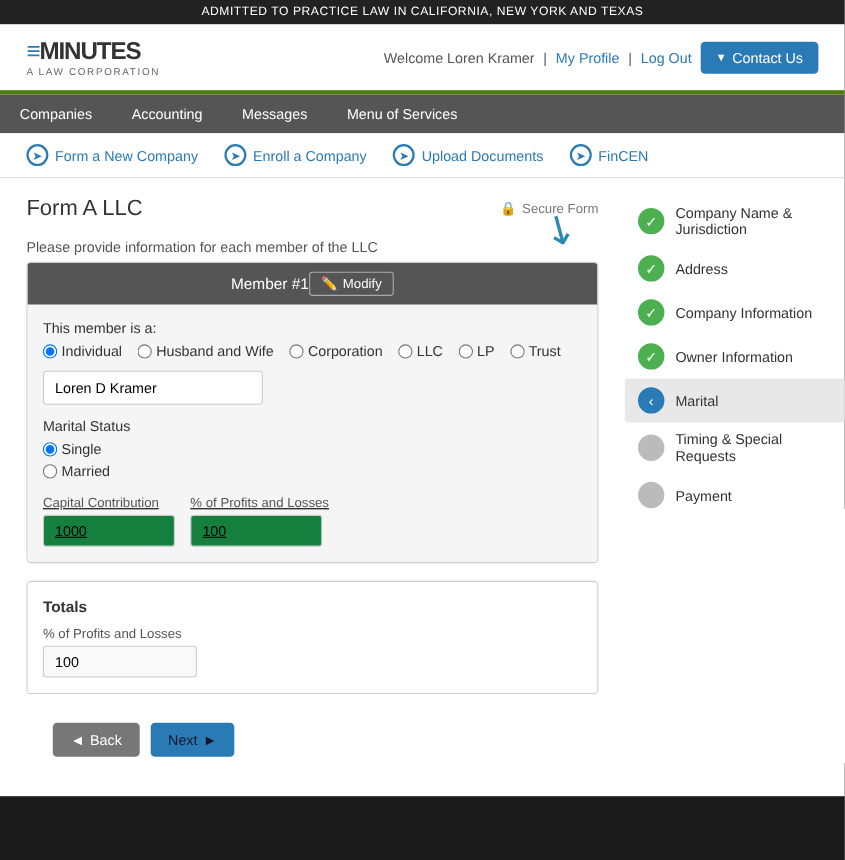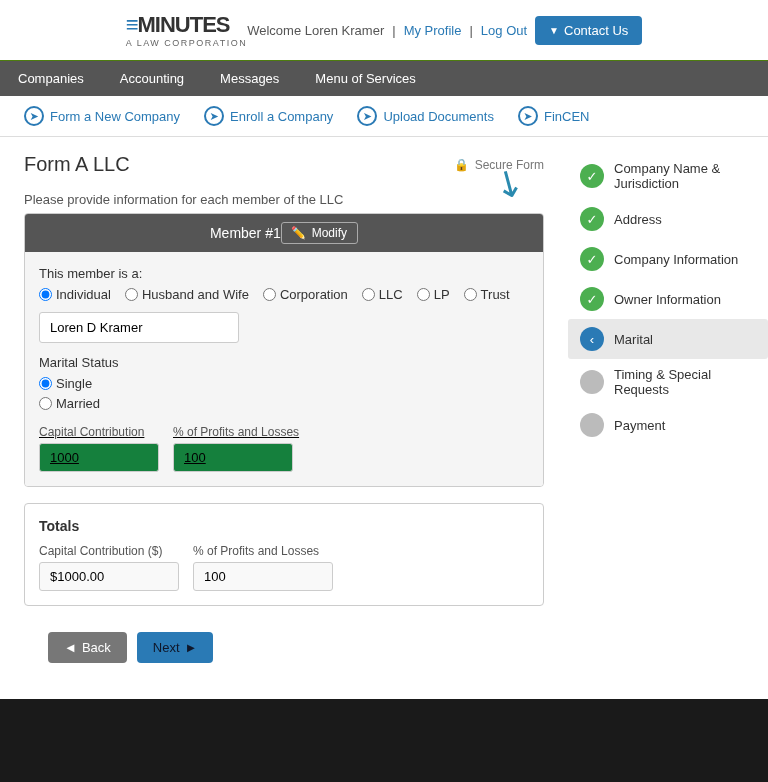--- a/index.html
+++ b/index.html
@@ -3,21 +3,21 @@
   <meta charset="utf-8">
   <style>
     * { box-sizing: border-box; margin: 0; padding: 0; }
     body { font-family: Arial, Helvetica, sans-serif; font-size: 14px; background: #1a1a1a; display: flex; justify-content: center; }
     .page-wrapper { width: 768px; background: #fff; }
 
     
     .top-bar { background: #222; color: #fff; text-align: center; font-size: 11px; padding: 5px; letter-spacing: 0.5px; }
 
     
-    .header { display: flex; align-items: center; justify-content: center; padding: 12px 24px; border-bottom: 1px solid #4d7c0f; }
+    .header { display: flex; align-items: center; justify-content: space-between; padding: 12px 24px; border-bottom: 4px solid #4d7c0f; }
     .logo-area { display: flex; flex-direction: column; }
     .logo-main { font-size: 22px; font-weight: bold; color: #333; letter-spacing: -1px; }
     .logo-main span { color: #2a7ab5; }
     .logo-sub { font-size: 9px; color: #666; letter-spacing: 1.5px; text-transform: uppercase; }
     .header-right { display: flex; align-items: center; gap: 8px; font-size: 13px; color: #555; }
     .header-right a { color: #2a7ab5; text-decoration: none; }
     .contact-btn { background: #2a7ab5; color: #fff; border: none; padding: 7px 14px; border-radius: 4px; cursor: pointer; font-size: 13px; display: flex; align-items: center; gap: 5px; }
     .contact-btn:before { content: '▼'; font-size: 10px; }
 
     
@@ -74,20 +74,23 @@
     .step-item.active { background: #e8e8e8; border-radius: 3px; }
     .step-circle { width: 24px; height: 24px; border-radius: 50%; display: flex; align-items: center; justify-content: center; font-size: 13px; flex-shrink: 0; }
     .step-circle.done { background: #4caf50; color: #fff; }
     .step-circle.current { background: #2a7ab5; color: #fff; }
     .step-circle.pending { background: #bbb; color: #fff; }
   </style>
 </head>
 <body>
 
 <div class="page-wrapper">
+  <div class="top-bar">
+    <span>ADMITTED TO PRACTICE LAW IN CALIFORNIA, NEW YORK AND TEXAS</span>
+  </div>
 
   <div class="header">
     <div class="logo-area">
       <div class="logo-main">
         <span style="color:#2a7ab5;">≡</span>MINUTES
       </div>
       <div class="logo-sub">A LAW CORPORATION</div>
     </div>
     <div class="header-right">
       <span>Welcome Loren Kramer</span>
@@ -197,24 +200,20 @@
               <input type="text" class="contribution-input" value="100" style="">
             </div>
           </div>
         </div>
       </div>
 
       <div class="totals-card">
         <div class="totals-title">Totals</div>
         <div class="totals-row">
           <div class="total-field">
-            <label>Capital Contribution ($)</label>
-            <input type="text" class="total-input" value="$1000.00" style="">
-          </div>
-          <div class="total-field">
             <label>% of Profits and Losses</label>
             <input type="text" class="total-input" value="100" style="">
           </div>
         </div>
       </div>
 
       <div class="nav-buttons">
         <button class="back-btn">
           ◄ <span>Back</span>
         </button>

